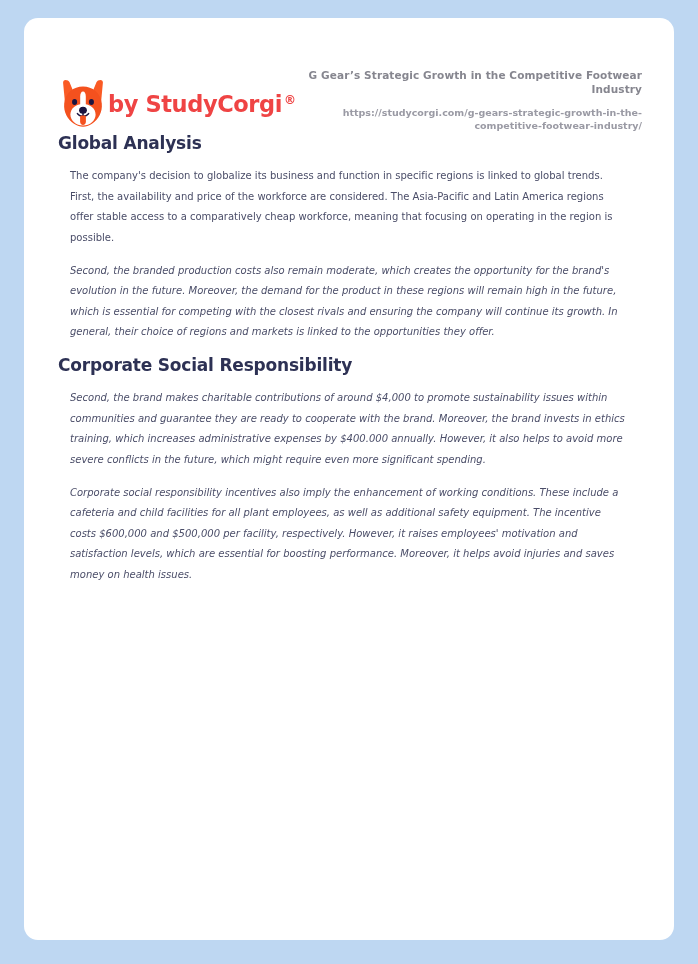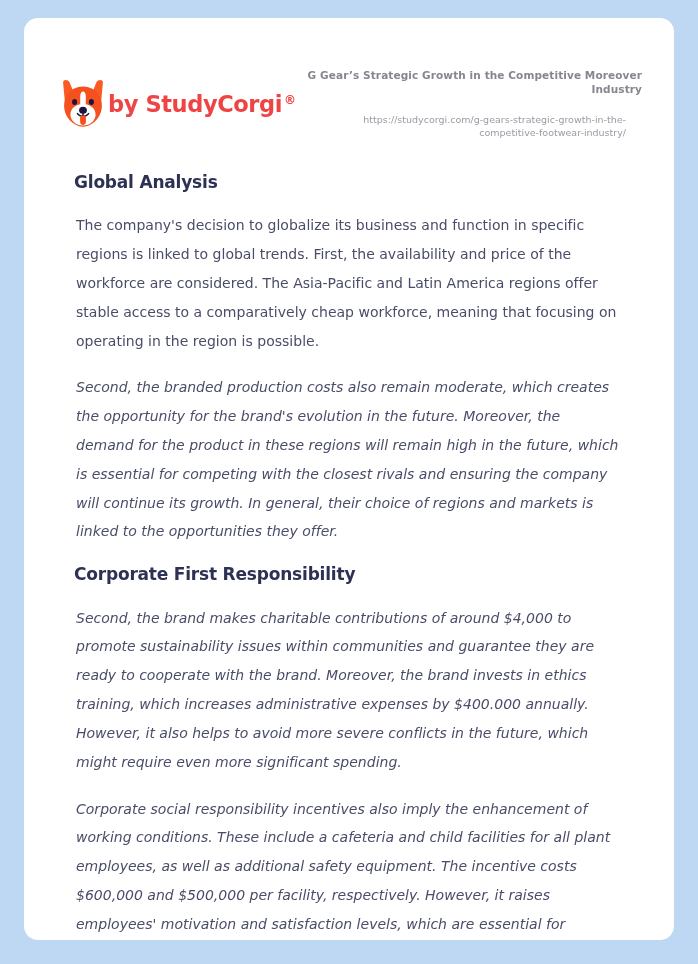--- a/index.html
+++ b/index.html
@@ -70,49 +70,49 @@
     font-size: 10.5px;
     font-weight: bold;
     color: #86868f;
     line-height: 1.38;
     letter-spacing: 0.1px;
     margin: 0 0 9px 0;
   }
   .doc-url {
     font-family: "DejaVu Sans", sans-serif;
     font-size: 9.5px;
-    font-weight: normal;
+    font-weight: bold;
     color: #9a9aa4;
     line-height: 1.42;
-    margin: 16px;
+    margin: 0;
     word-break: break-word;
   }
   
   .doc-body {
     padding: 0 34px 0 34px;
     box-sizing: border-box;
   }
   h2.section-heading {
     font-family: "DejaVu Sans", sans-serif;
     font-size: 17px;
     font-weight: bold;
     color: #2d3154;
     letter-spacing: -0.2px;
-    margin: 16px;
+    margin: 0;
     padding: 0;
     line-height: 1.25;
   }
   .heading-1 { margin-top: 44px; }
   .heading-2 { margin-top: 32px; }
   p.body-text {
     font-family: "DejaVu Sans", sans-serif;
-    font-size: 14px;
+    font-size: 10px;
     color: #4a4d68;
     line-height: 2.06;
-    margin: 18px;
+    margin: 12px;
     padding: 0;
     letter-spacing: 0.01px;
   }
   .para-top-first { margin-top: 19px; }
   .para-top { margin-top: 19px; font-style: italic; }
 </style>
 </head>
 <body>
 
 <div class="page-card">
@@ -141,31 +141,31 @@
         <path d="M25 35.4 L25 38.2" stroke="#1b1540" stroke-width="1.5" stroke-linecap="round" fill="none"></path>
         <path d="M25 38.2 C22.6 38.2 20.6 37.2 19.4 35.6" stroke="#1b1540" stroke-width="1.5" stroke-linecap="round" fill="none"></path>
         <path d="M25 38.2 C27.4 38.2 29.4 37.2 30.6 35.6" stroke="#1b1540" stroke-width="1.5" stroke-linecap="round" fill="none"></path>
 
         <path d="M22.1 38.6 C22.1 37.9 22.7 37.4 25 37.4 C27.3 37.4 27.9 37.9 27.9 38.6 L27.9 43.5 C27.9 45.6 26.6 46.9 25 46.9 C23.4 46.9 22.1 45.6 22.1 43.5 Z" fill="#f4511e"></path>
       </svg>
       <span class="brand-text"><span>by StudyCorgi</span><span class="brand-reg">®</span></span>
     </div>
 
     <div class="doc-meta">
-      <div class="doc-title">G Gear’s Strategic Growth in the Competitive Moreover Industry</div>
+      <div class="doc-title">G Gear’s Strategic Growth in the Competitive Footwear Industry</div>
       <div class="doc-url">https://studycorgi.com/g-gears-strategic-growth-in-the-competitive-footwear-industry/</div>
     </div>
 
   </div>
 
   <div class="doc-body">
 
     <h2 class="section-heading heading-1">Global Analysis</h2>
     <p class="body-text para-top-first">The company's decision to globalize its business and function in specific regions is linked to global trends. First, the availability and price of the workforce are considered. The Asia-Pacific and Latin America regions offer stable access to a comparatively cheap workforce, meaning that focusing on operating in the region is possible.</p>
     <p class="body-text para-top">Second, the branded production costs also remain moderate, which creates the opportunity for the brand's evolution in the future. Moreover, the demand for the product in these regions will remain high in the future, which is essential for competing with the closest rivals and ensuring the company will continue its growth. In general, their choice of regions and markets is linked to the opportunities they offer.</p>
 
-    <h2 class="section-heading heading-2">Corporate First Responsibility</h2>
+    <h2 class="section-heading heading-2">Corporate Social Responsibility</h2>
     <p class="body-text para-top">Second, the brand makes charitable contributions of around $4,000 to promote sustainability issues within communities and guarantee they are ready to cooperate with the brand. Moreover, the brand invests in ethics training, which increases administrative expenses by $400.000 annually. However, it also helps to avoid more severe conflicts in the future, which might require even more significant spending.</p>
     <p class="body-text para-top">Corporate social responsibility incentives also imply the enhancement of working conditions. These include a cafeteria and child facilities for all plant employees, as well as additional safety equipment. The incentive costs $600,000 and $500,000 per facility, respectively. However, it raises employees' motivation and satisfaction levels, which are essential for boosting performance. Moreover, it helps avoid injuries and saves money on health issues.</p>
 
   </div>
 
 </div>
 
 </body></html>

